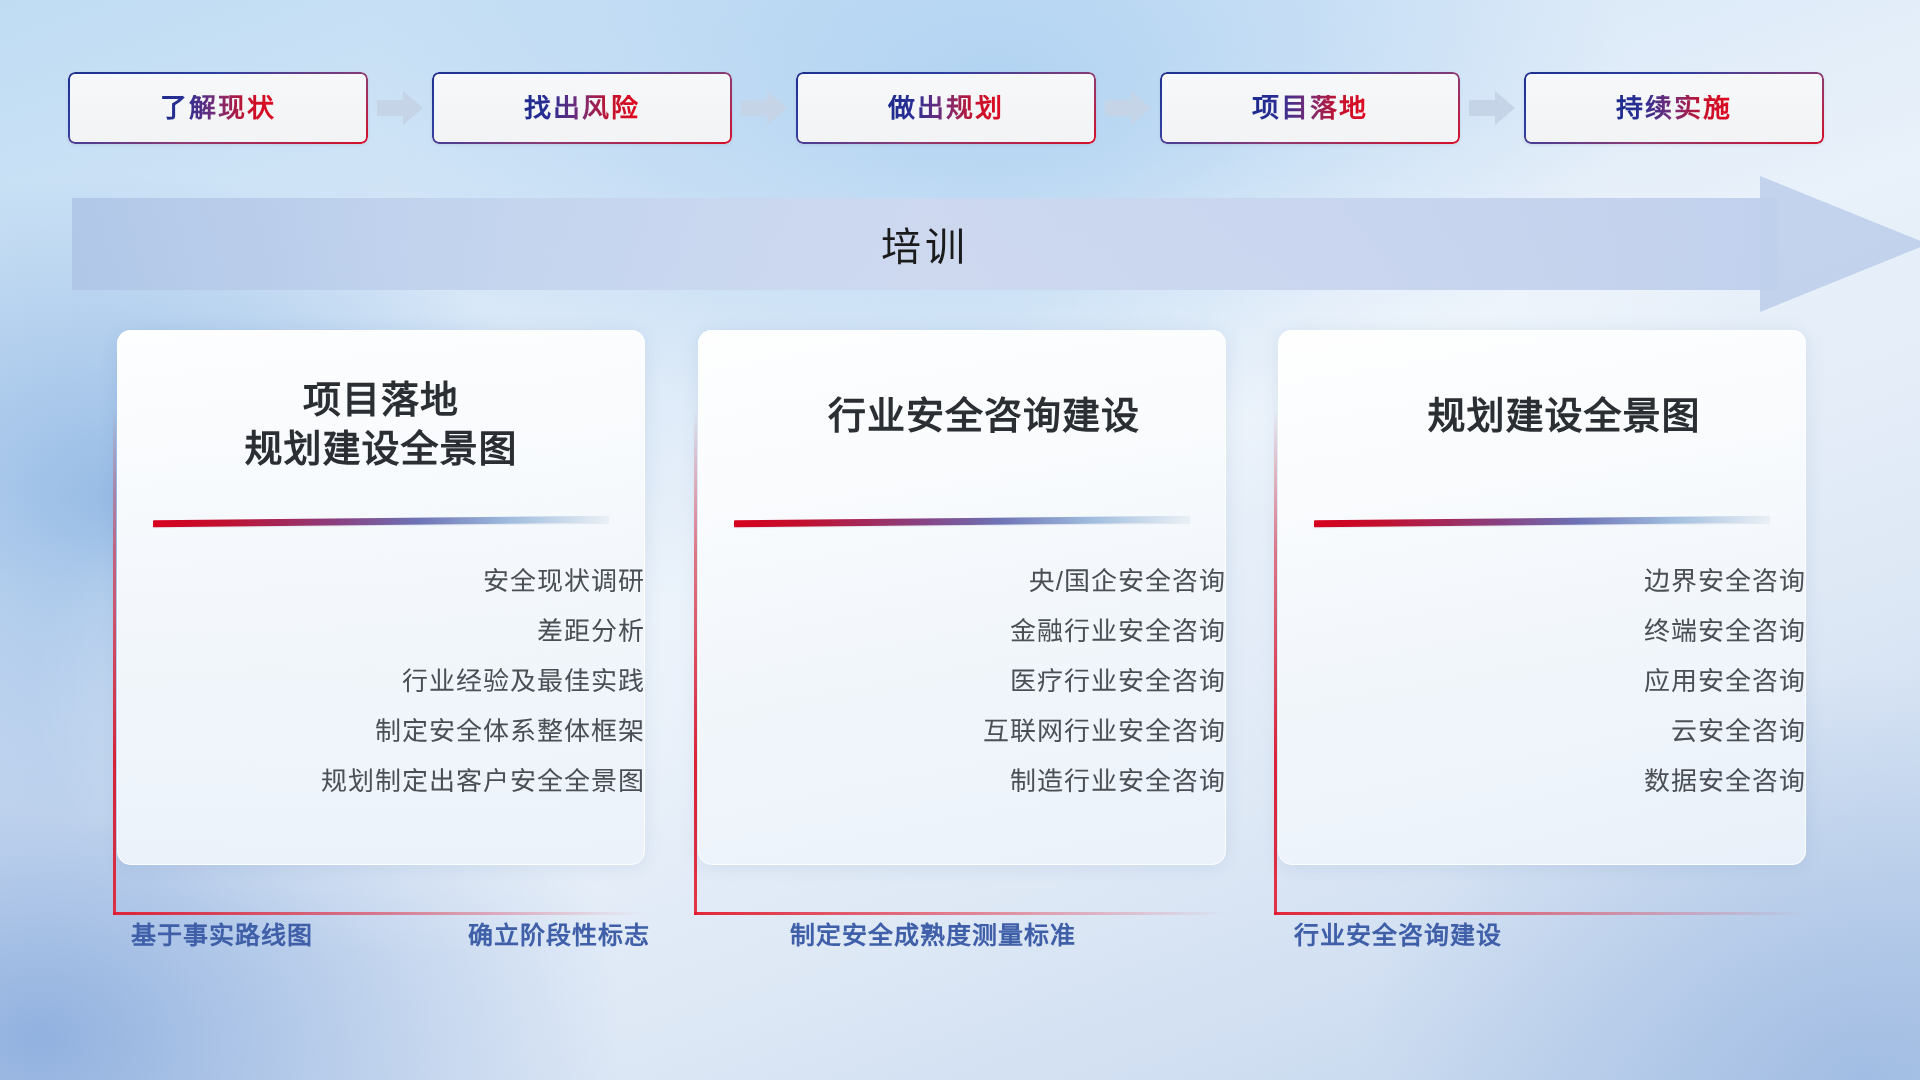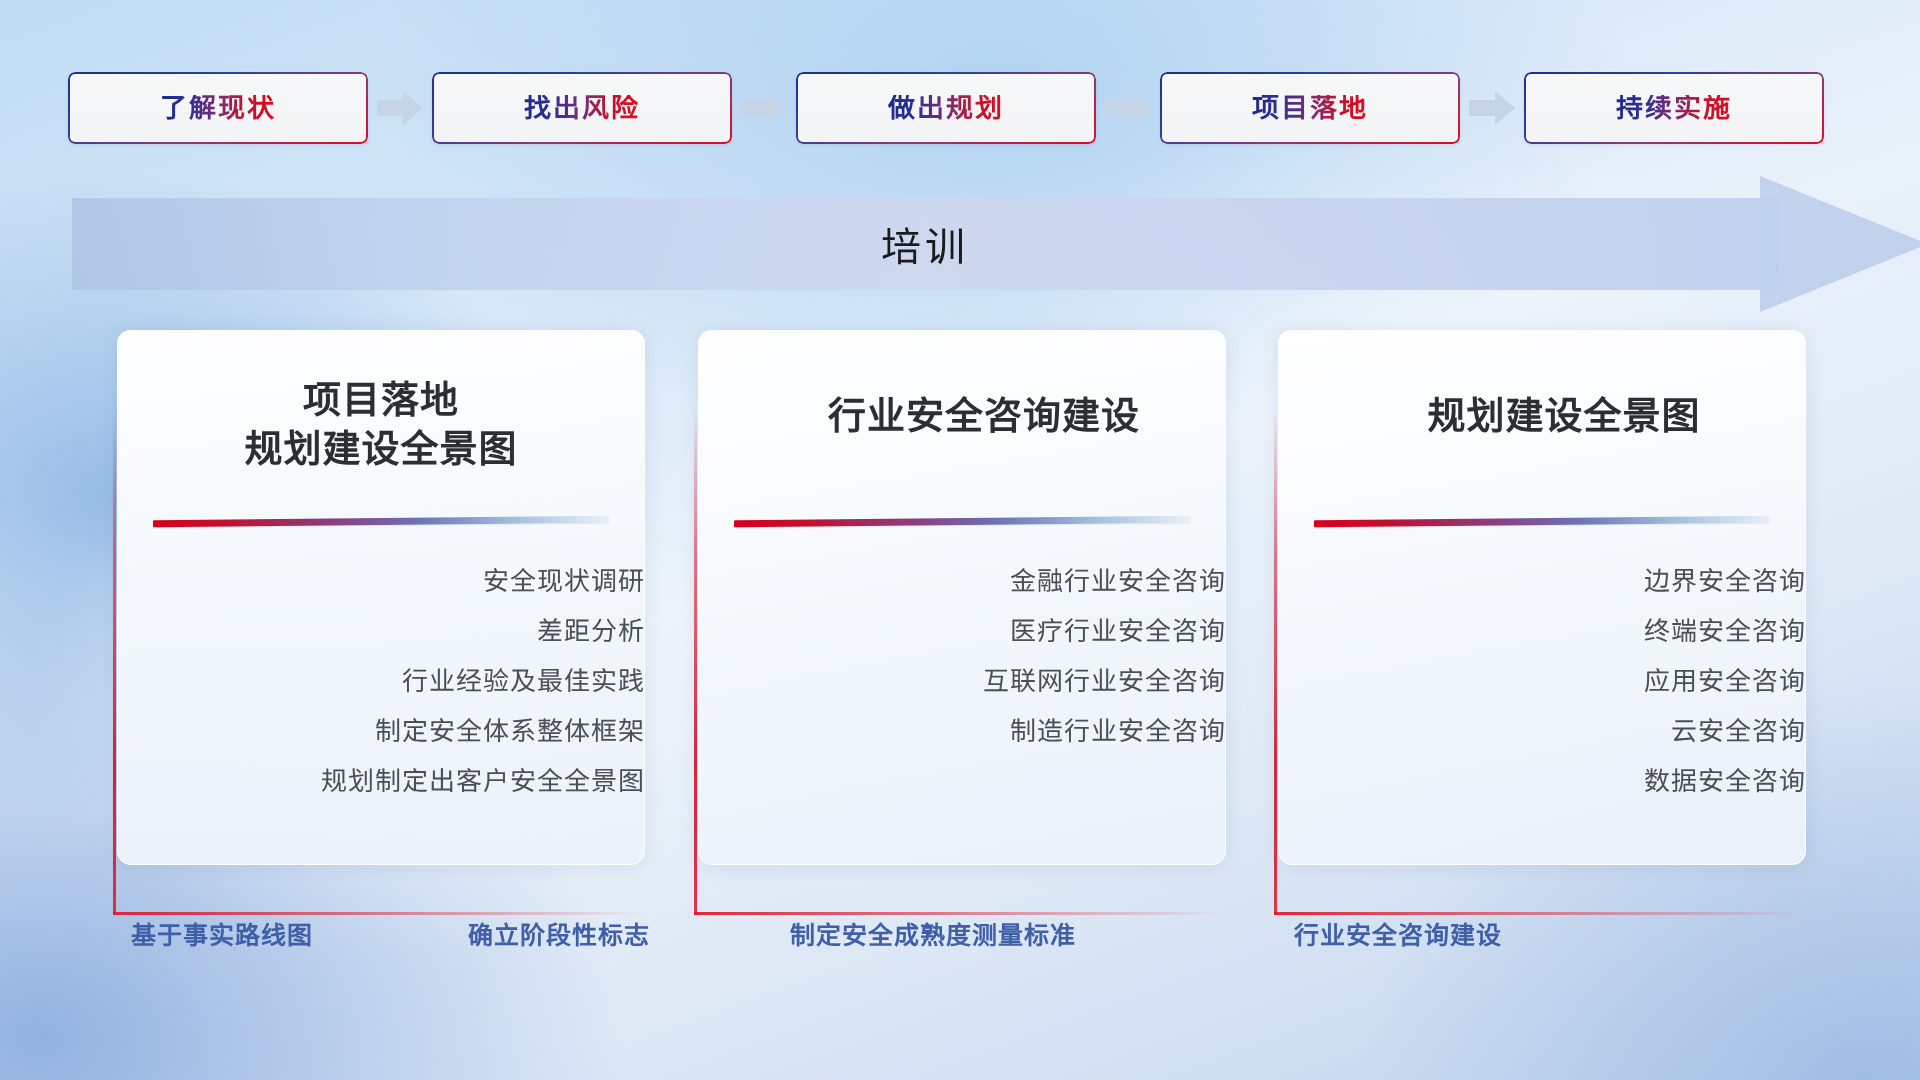--- a/index.html
+++ b/index.html
@@ -333,20 +333,21 @@
       </div>
     </div>
 
     <div class="card-wrap c2">
       <div class="card-accent"></div>
       <div class="card-accent-b"></div>
       <div class="card">
         <div class="card-title one-line">行业安全咨询建设</div>
         <div class="card-rule"></div>
         <div class="card-list">
+          <div class="card-item">央/国企安全咨询</div>
           <div class="card-item">金融行业安全咨询</div>
           <div class="card-item">医疗行业安全咨询</div>
           <div class="card-item">互联网行业安全咨询</div>
           <div class="card-item">制造行业安全咨询</div>
         </div>
       </div>
     </div>
 
     <div class="card-wrap c3">
       <div class="card-accent"></div>

